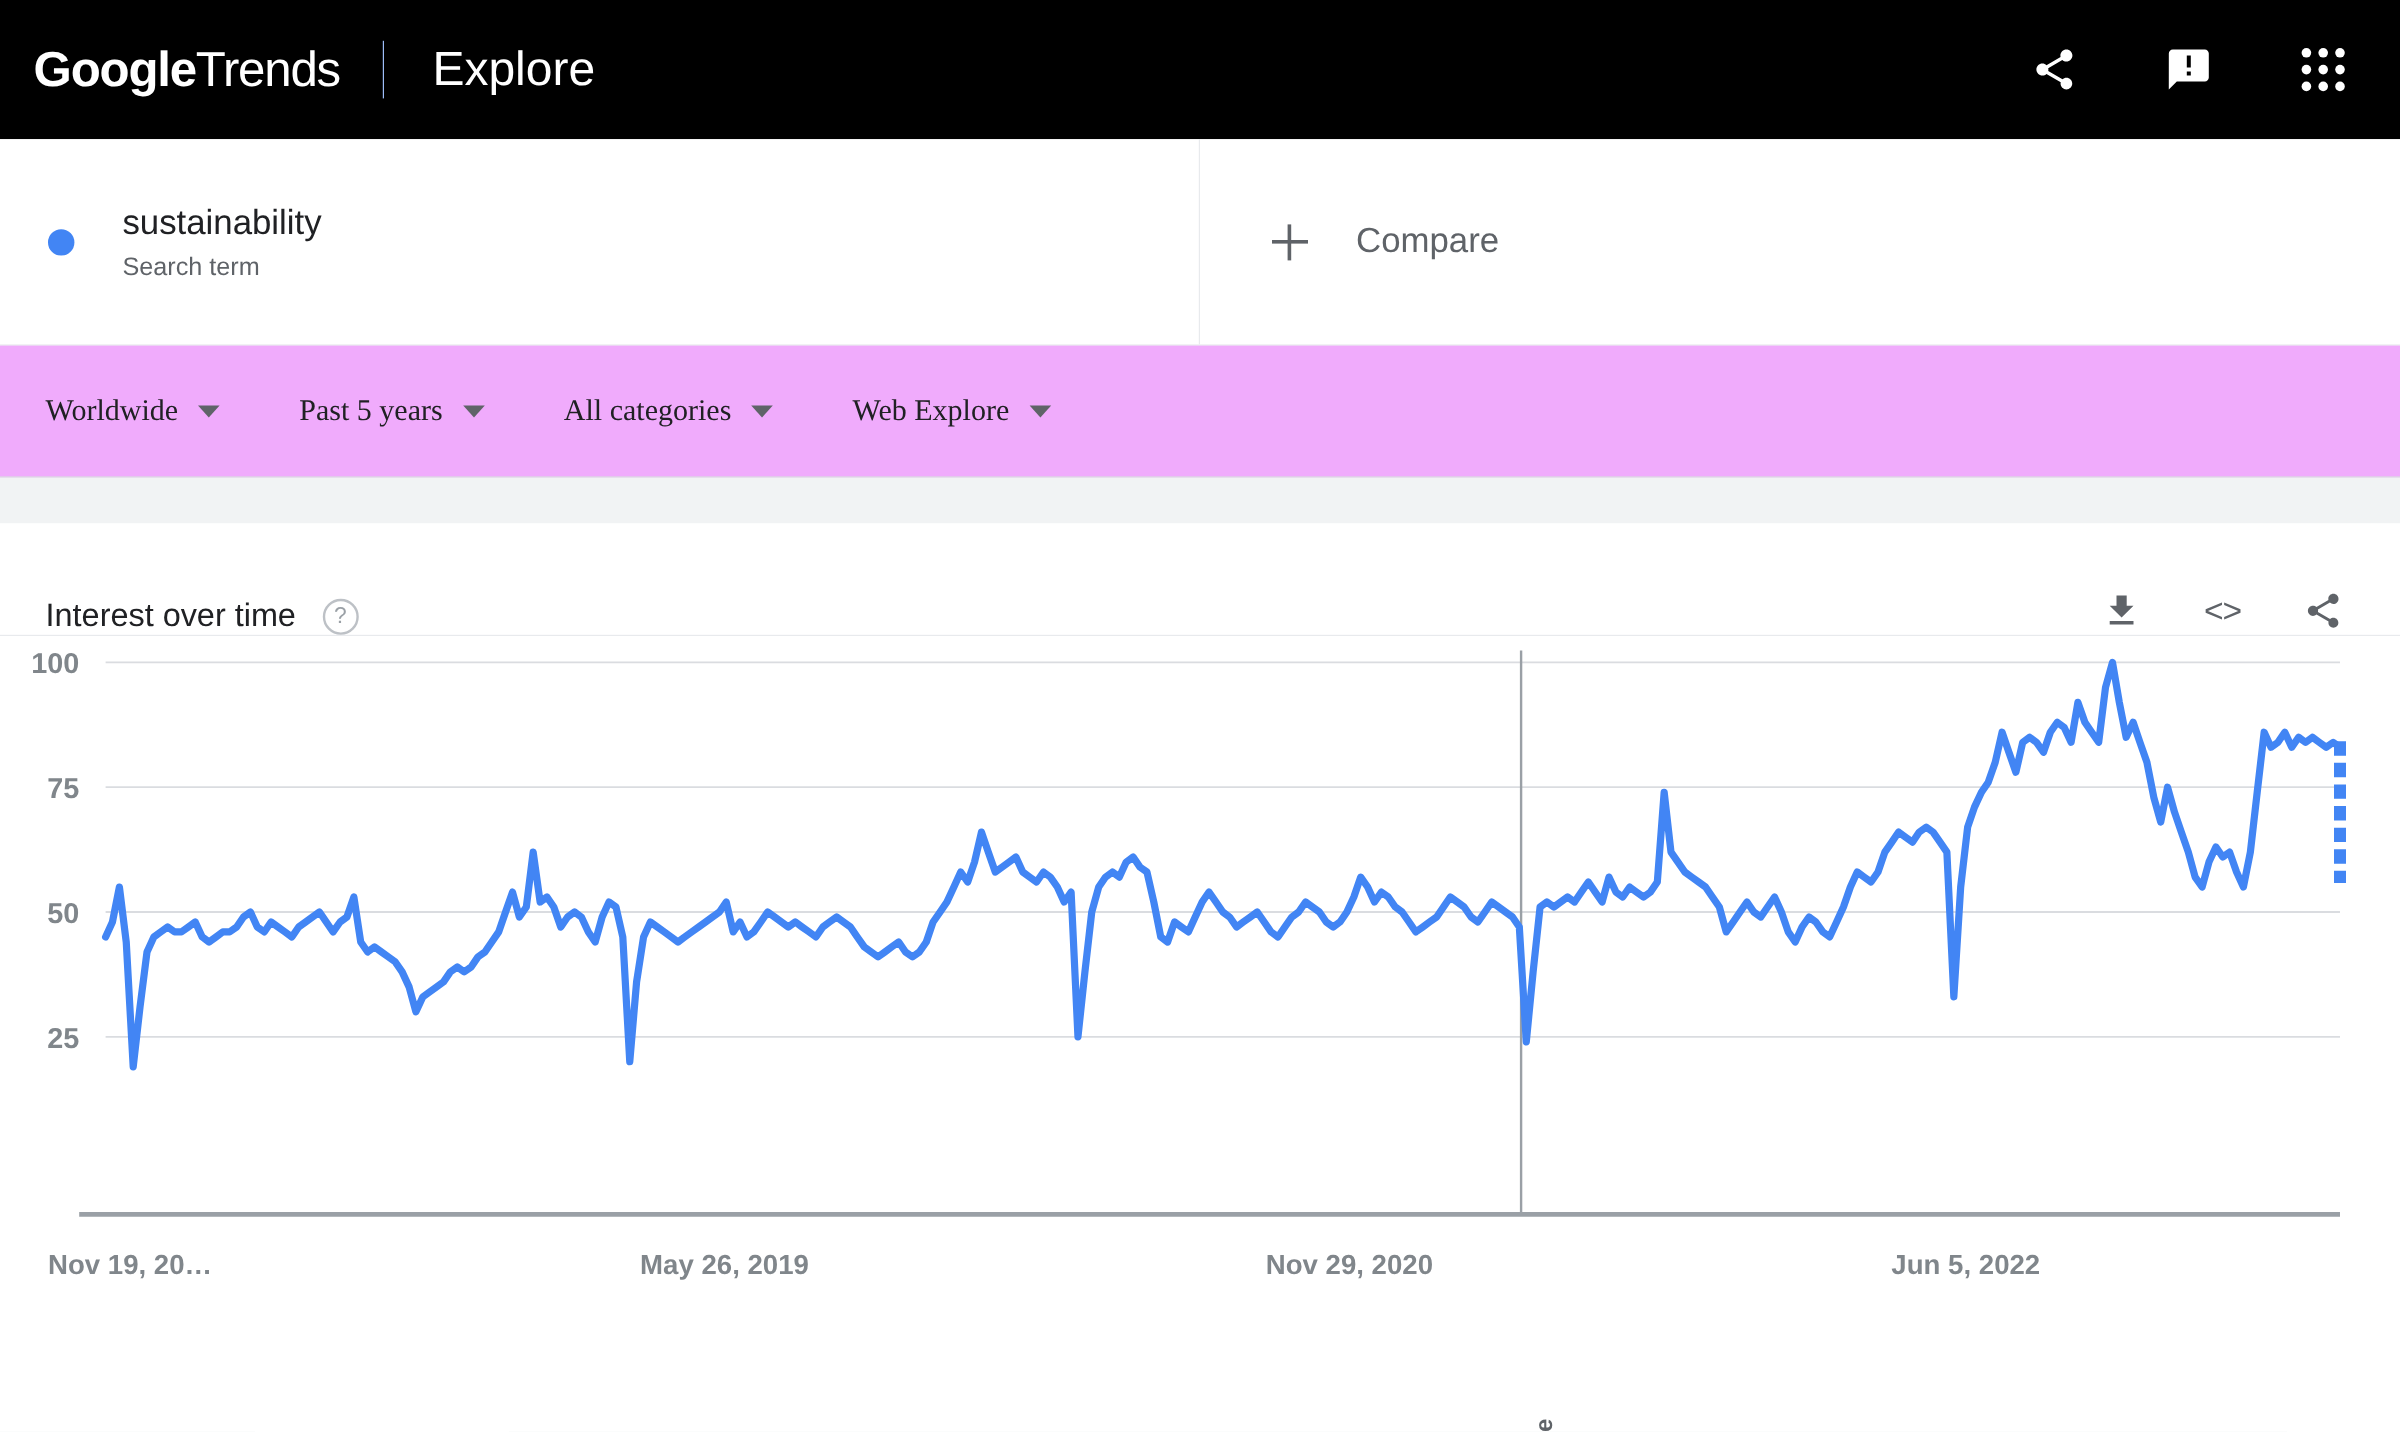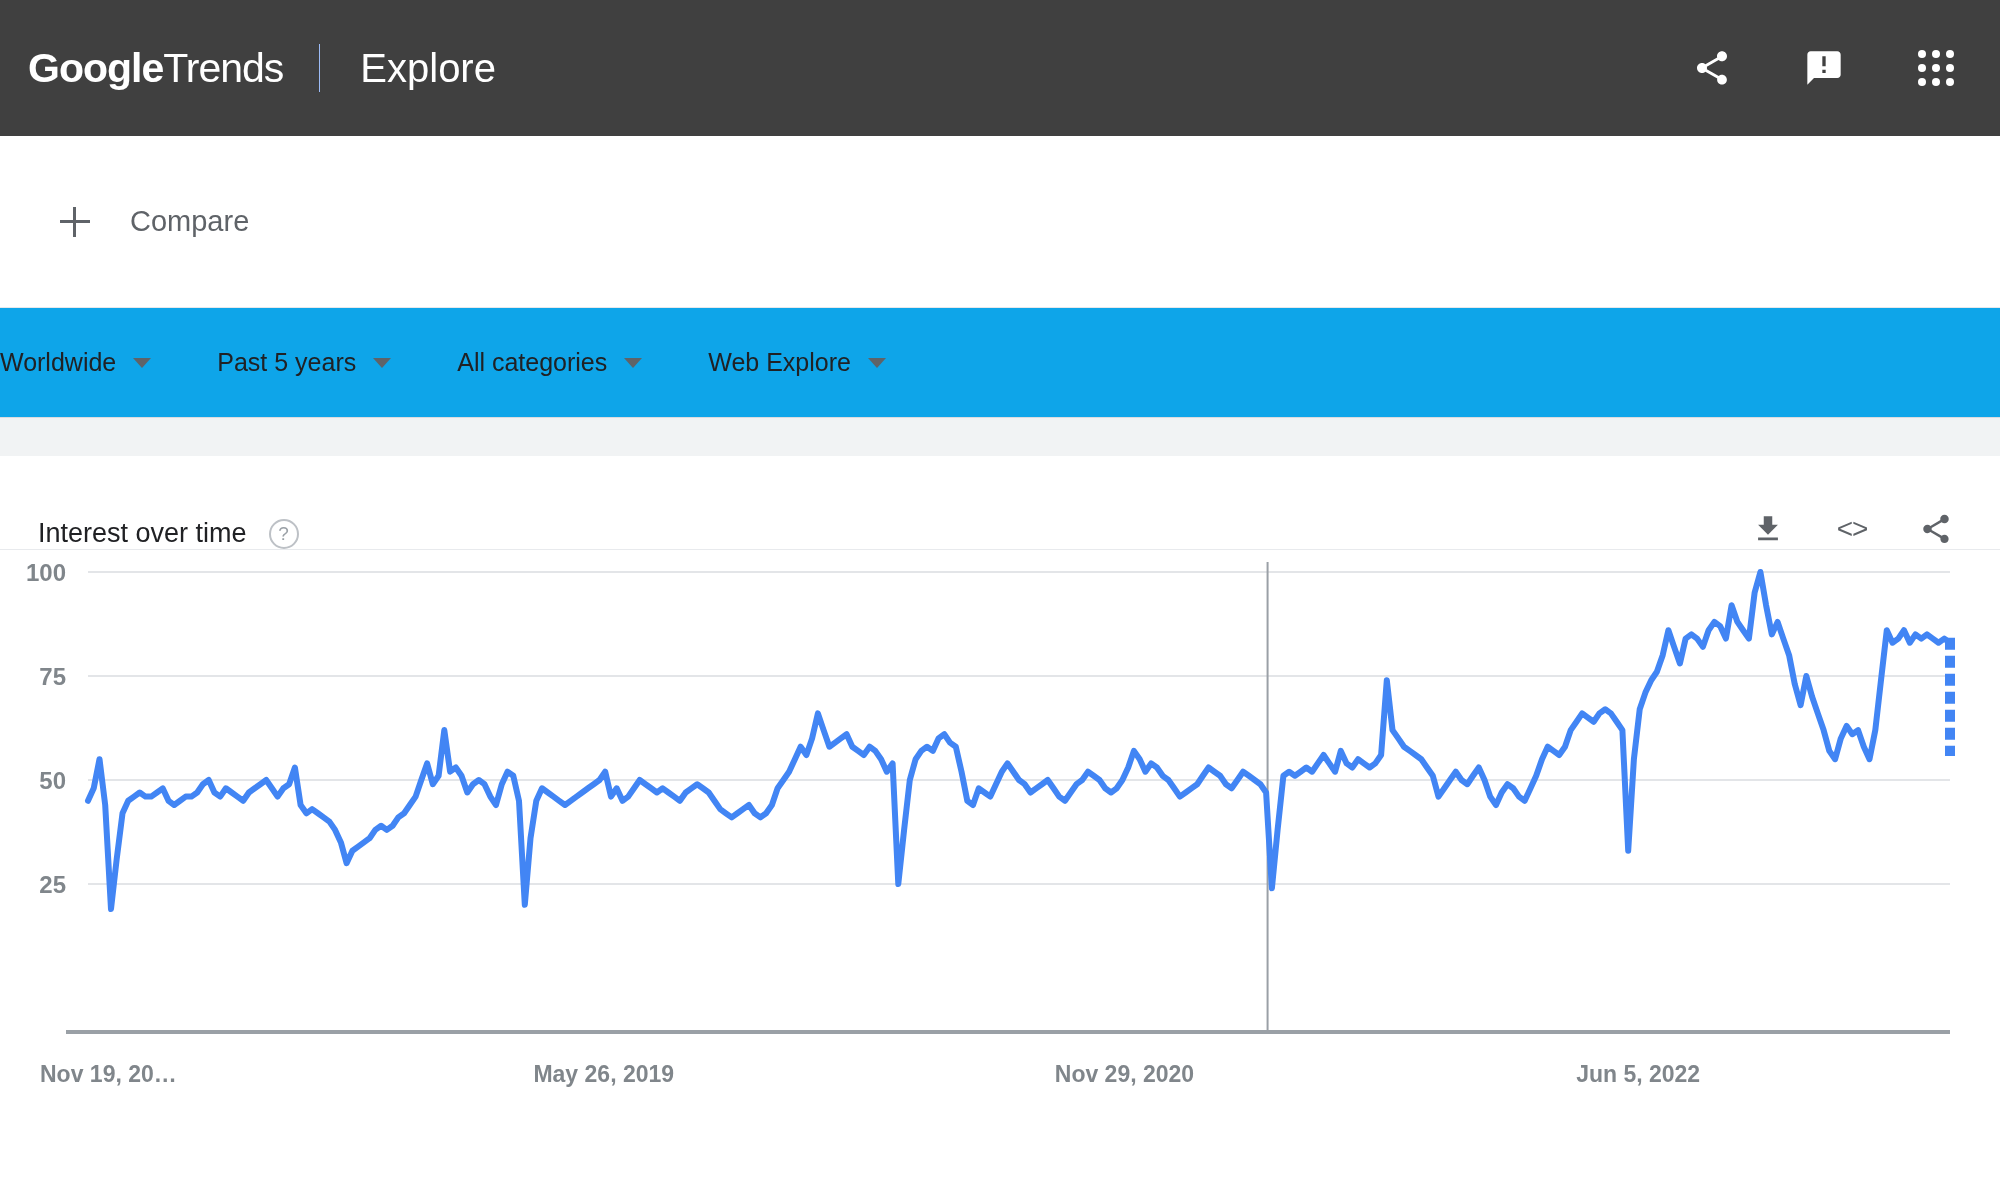--- a/index.html
+++ b/index.html
@@ -7,21 +7,21 @@
   body {
     width:2000px; height:1193px;
     background:#f1f3f4;
     font-family:"Liberation Sans", sans-serif;
     -webkit-font-smoothing:antialiased;
     overflow:hidden;
   }
 
   
   .topbar {
-    height:136px; background:#404040;
+    height:116px; background:#000000;
     display:flex; align-items:center;
     padding:0 28px 0 28px;
   }
   .brand { display:flex; align-items:center; }
   .brand-logo { font-size:41px; color:#fff; letter-spacing:-1px; white-space:nowrap; }
   .brand-logo .g-bold { font-weight:bold; }
   .brand-logo .g-light { font-weight:normal; }
   .brand-divider { width:1px; height:48px; background:#9dbcf7; margin:0 40px 0 36px; }
   .explore { font-size:40px; color:#fff; font-weight:400; white-space:nowrap; }
   .topbar-spacer { flex:1; }
@@ -51,23 +51,24 @@
   .plus-icon { position:relative; width:30px; height:30px; flex:none; }
   .plus-icon::before, .plus-icon::after {
     content:""; position:absolute; background:#5f6368;
   }
   .plus-icon::before { left:0; top:13px; width:30px; height:3px; }
   .plus-icon::after  { top:0; left:13px; height:30px; width:3px; }
   .compare-label { margin-left:40px; font-size:29px; color:#5f6368; }
 
   
   .filters {
-    background:#0ea5e9; height:110px; display:flex; align-items:center;
-    border-bottom:1px solid #dadce0;
+    background:#f0abfc; height:110px; display:flex; align-items:center;
+    padding-left:38px; border-bottom:1px solid #dadce0;
     box-shadow:0 1px 2px rgba(60,64,67,.15);
+    font-family:Liberation Serif, serif;
   }
   .filter { display:flex; align-items:center; cursor:pointer; margin-right:66px; }
   .filter-label { font-size:25px; color:#202124; }
   .caret { width:0; height:0; margin-left:17px;
            border-left:9px solid transparent; border-right:9px solid transparent;
            border-top:10px solid #5f6368; }
 
   
   .gap-strip { height:38px; background:#f1f3f4; }
 
@@ -131,20 +132,27 @@
           <i></i>
         <i></i>
           <i></i>
           <i></i>
       </div>
     </div>
   </div>
 </div>
 
 <div class="query-card">
+  <div class="term-cell">
+    <div class="term-dot"></div>
+    <div class="term-text">
+      <div class="term-title">sustainability</div>
+      <div class="term-sub">Search term</div>
+    </div>
+  </div>
   <div class="compare-cell">
     <div class="plus-icon"></div>
     <div class="compare-label">Compare</div>
   </div>
 </div>
 
 <div class="filters">
   <div class="filter">
     <span class="filter-label">Worldwide</span>
     <span class="caret"></span>

